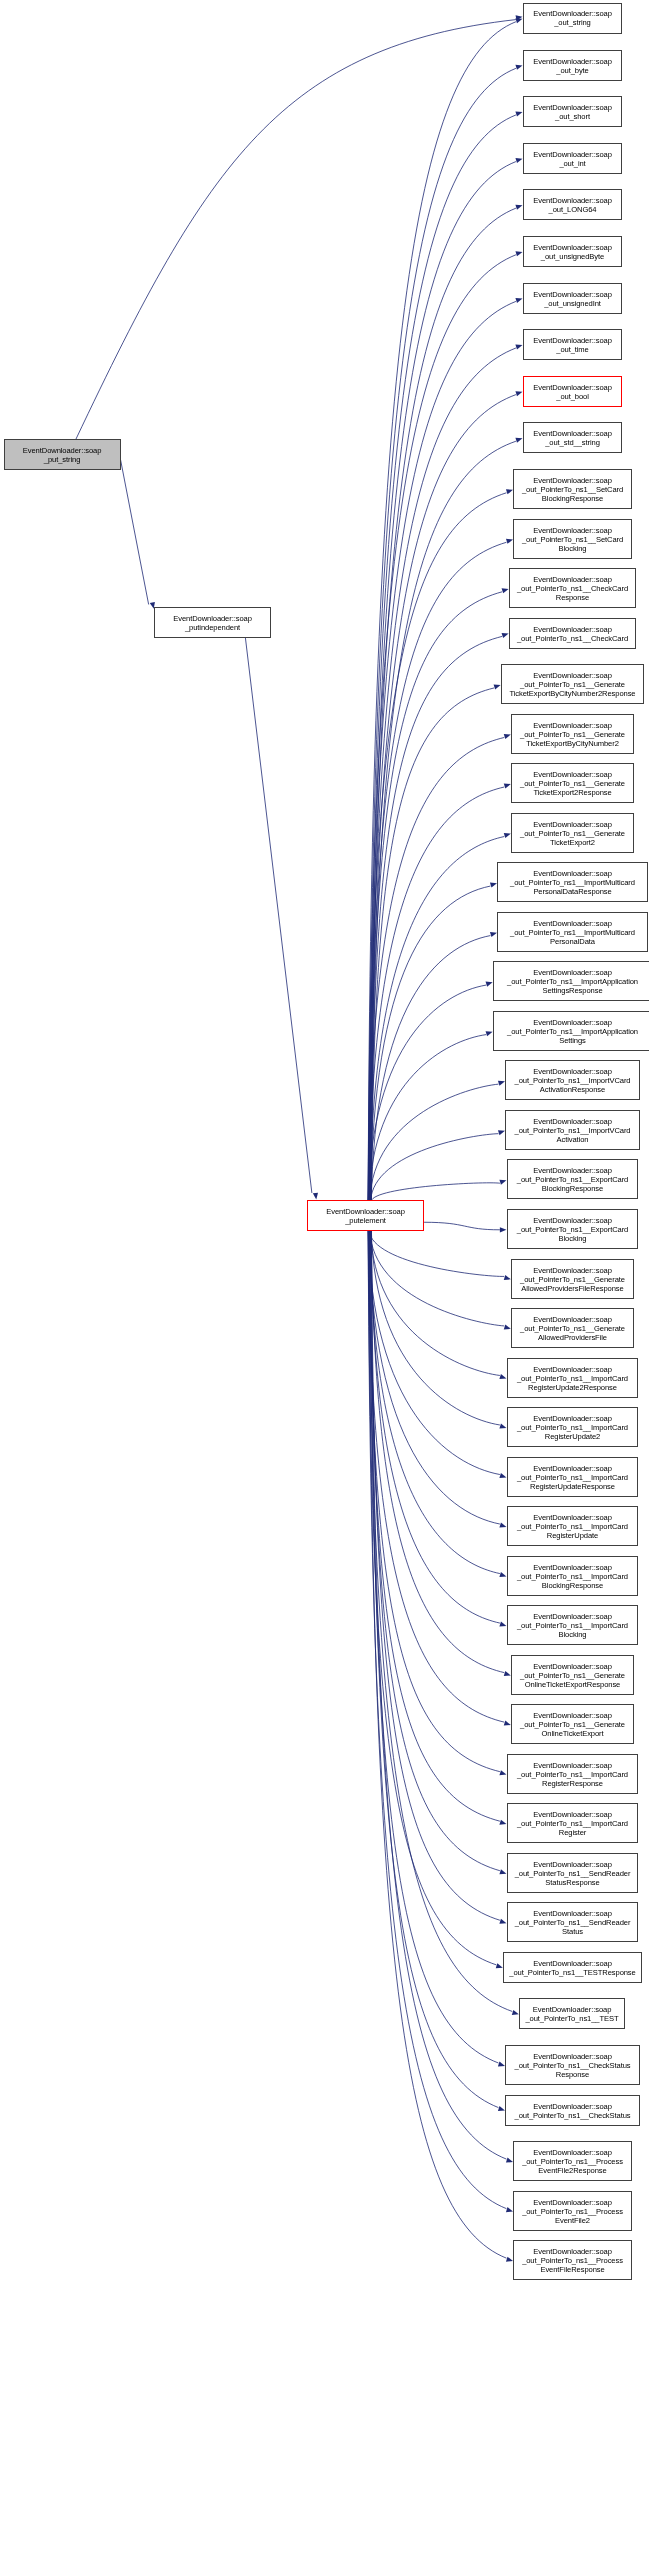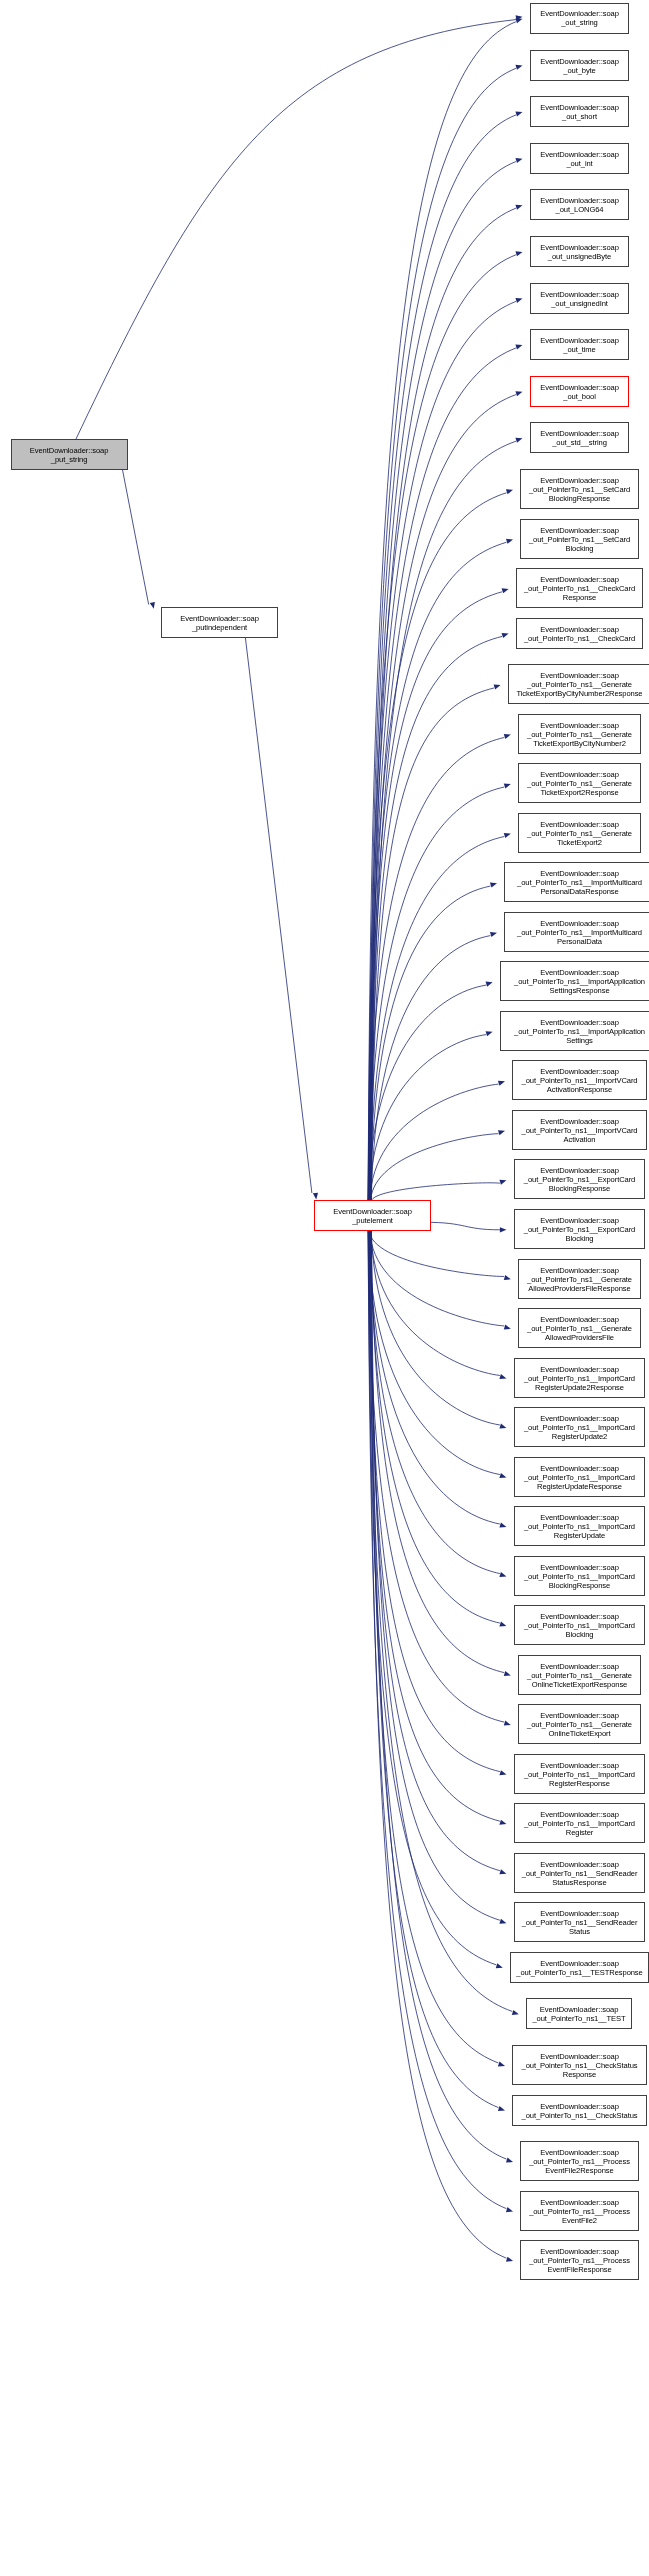--- a/index.html
+++ b/index.html
@@ -31,21 +31,20 @@
     justify-content: center;
     text-align: center;
     font-size: 7.6px;
     line-height: 9px;
     color: #000000;
     background: #ffffff;
     border: 0.7px solid #404040;
     white-space: pre-line;
     letter-spacing: -0.1px;
     z-index: 5;
-    margin-left: 7px;
   }
   .node.root {
     background: #bfbfbf;
     border: 0.7px solid #404040;
   }
   .node.highlight {
     border: 0.7px solid #ff0000;
     background: #ffffff;
   }
   .node .lbl {

